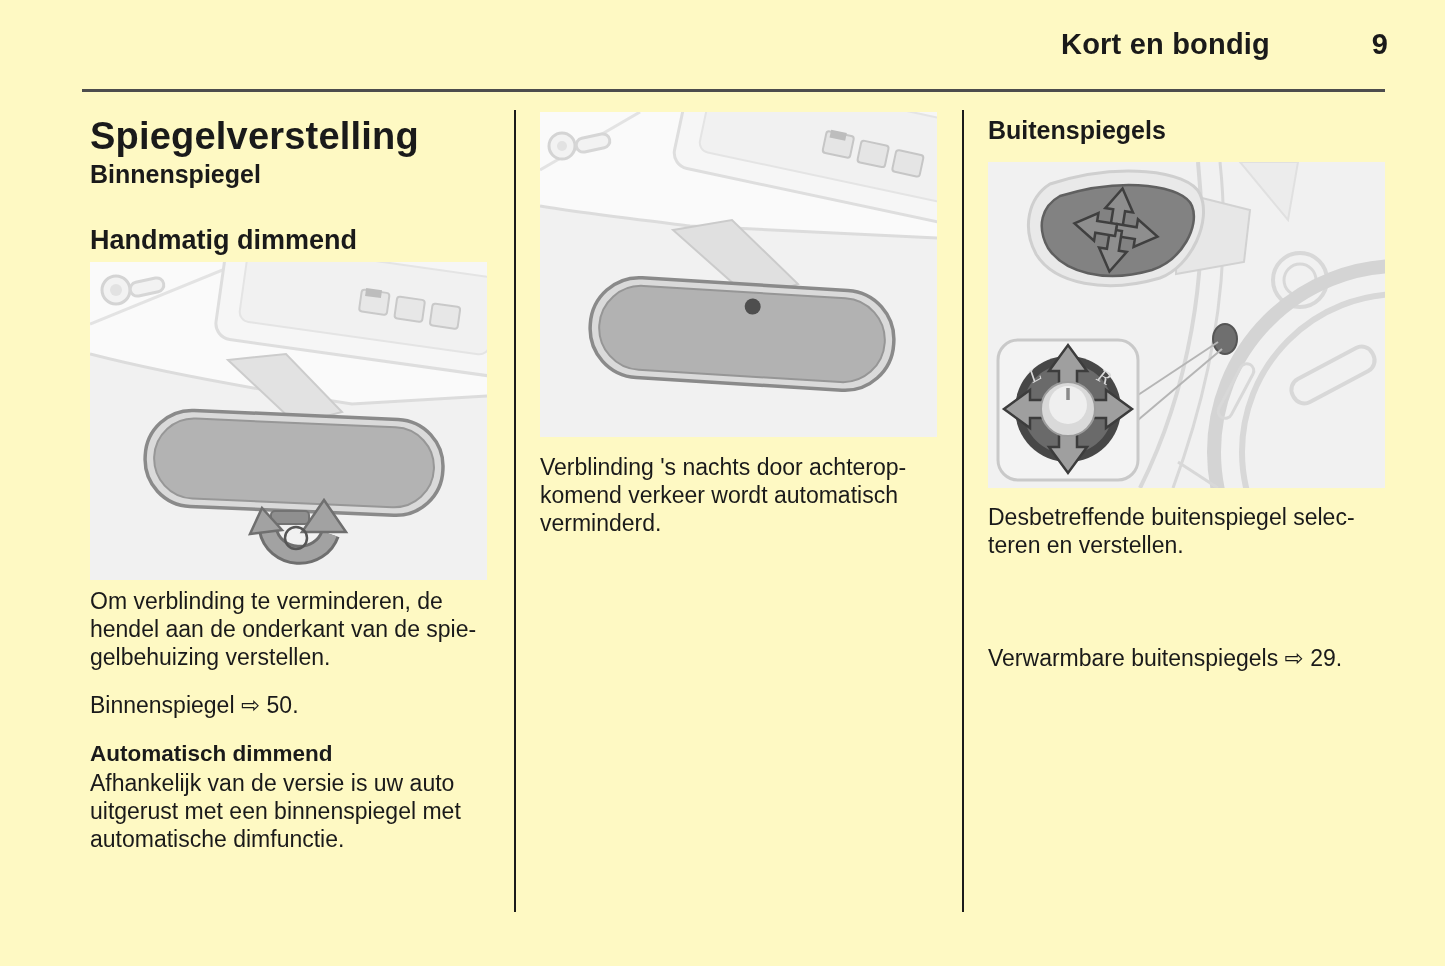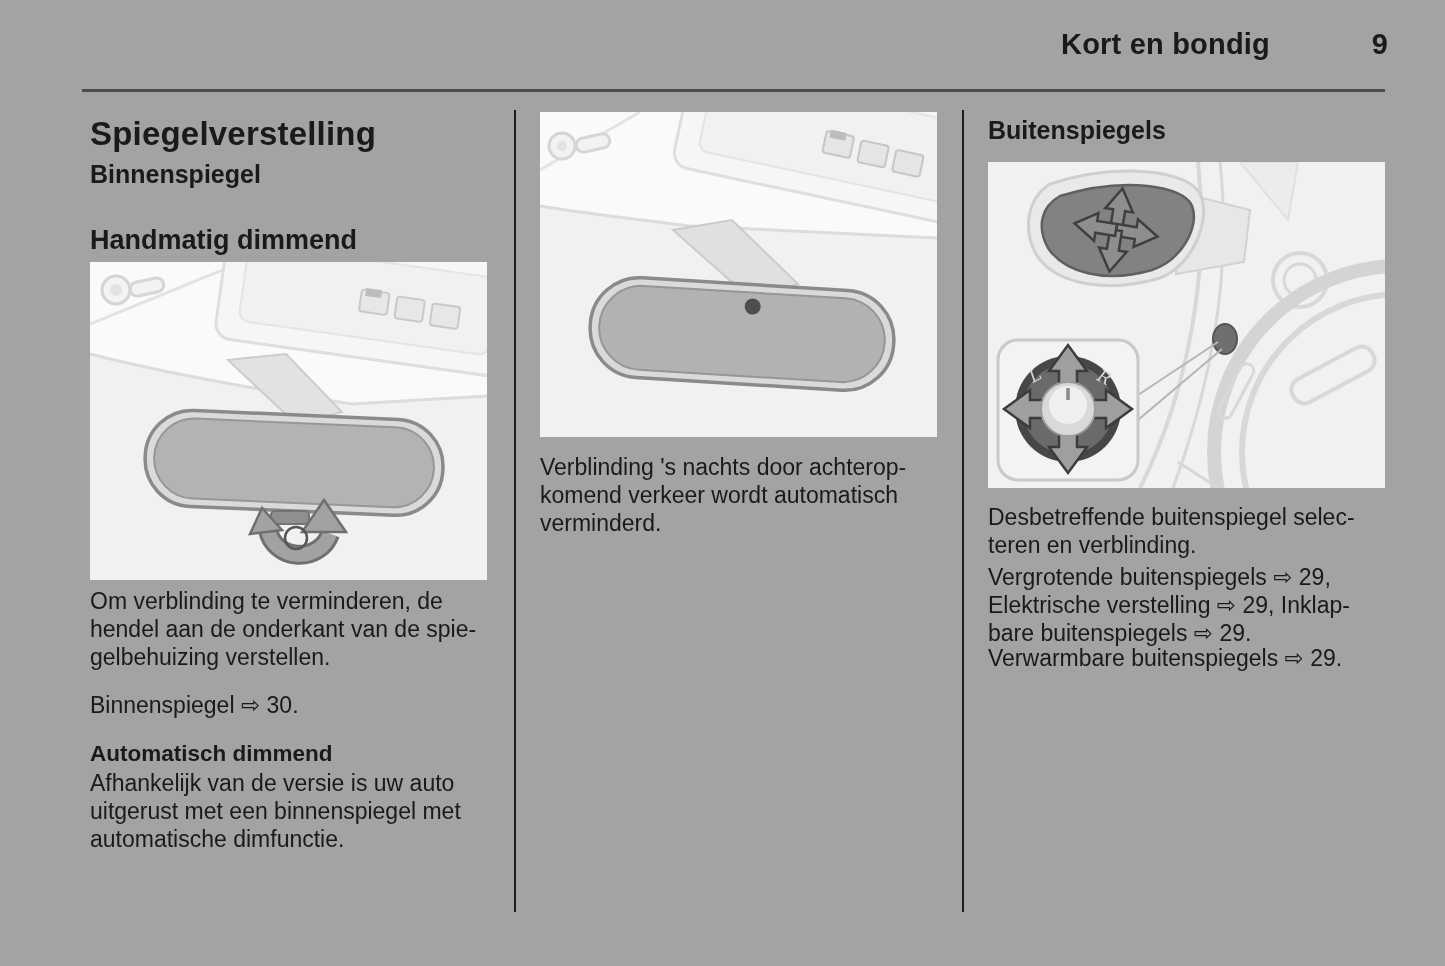--- a/index.html
+++ b/index.html
@@ -1,29 +1,29 @@
 <!DOCTYPE html>
 <html><head>
 <meta charset="utf-8">
 <style>
   html,body{margin:0;padding:0;background:#e9e9e9;}
   #page{
-    position:relative;width:1445px;height:966px;background:#a3a3a3;
+    position:relative;width:1445px;height:966px;background:#fef9c3;
     font-family:"Liberation Sans","DejaVu Sans",sans-serif;color:#1a1a1a;
     overflow:hidden;
   }
   .abs{position:absolute;}
   .lines{white-space:pre-line;}
   #section-title{top:28px;right:175px;font-size:29px;font-weight:bold;letter-spacing:0.2px;}
   #page-number{top:28px;right:57px;font-size:29px;font-weight:bold;}
   #header-rule{top:89px;left:82px;width:1303px;height:3px;background:#4d4d4d;}
   .col-sep{top:110px;width:2px;height:802px;background:#1c1c1c;}
   #sep-1{left:514px;} #sep-2{left:962px;}
 
-  .h1{font-size:33px;font-weight:bold;letter-spacing:0.2px;}
+  .h1{font-size:38px;font-weight:bold;letter-spacing:0.2px;}
   .h2{font-size:25px;font-weight:bold;}
   .h3{font-size:27px;font-weight:bold;}
   .body{font-size:23px;line-height:28px;}
 
   
   #c1-title{left:90px;top:115px;}
   #c1-subtitle{left:90px;top:160px;}
   #c1-h-manual{left:90px;top:225px;}
   #fig1{left:90px;top:262px;width:397px;height:318px;}
   #c1-body-manual{left:90px;top:587px;width:400px;}
@@ -105,21 +105,21 @@
         <polygon points="212,270 256,270 234,238" fill="#a2a2a2" stroke="#6f6f6f" stroke-width="2.5"></polygon>
         <polygon points="160,272 192,268 172,246" fill="#a2a2a2" stroke="#6f6f6f" stroke-width="2.5"></polygon>
         <circle cx="206" cy="276" r="11" fill="none" stroke="#565656" stroke-width="2.5"></circle>
       </g>
     </svg>
   </figure>
 
   <div id="c1-body-manual" class="abs body lines">Om verblinding te verminderen, de
 hendel aan de onderkant van de spie-
 gelbehuizing verstellen.</div>
-  <div id="c1-ref-manual" class="abs body">Binnenspiegel ⇨ 30.</div>
+  <div id="c1-ref-manual" class="abs body">Binnenspiegel ⇨ 50.</div>
   <div id="c1-body-auto" class="abs body lines">Afhankelijk van de versie is uw auto
 uitgerust met een binnenspiegel met
 automatische dimfunctie.</div>
   <div id="c1-h-auto" class="abs">Automatisch dimmend</div>
 
   <figure id="fig2" class="abs">
     <svg width="397" height="325" viewBox="0 0 397 325">
       <rect x="0" y="0" width="397" height="325" fill="#f1f1f1"></rect>
       <g>
         <path d="M0,0 H397 V126 L150,114 C85,106 35,100 0,94 Z" fill="#fafafa"></path>
@@ -209,19 +209,16 @@
         <text x="42" y="222" transform="rotate(-30 42 216)" class="ctl-letter">L</text>
         <text x="110" y="220" transform="rotate(28 114 214)" class="ctl-letter">R</text>
         <circle cx="80" cy="247" r="27" fill="#d9d9d9" stroke="#9c9c9c" stroke-width="2"></circle>
         <circle cx="80" cy="243" r="19" fill="#efefef"></circle>
         <line x1="80" y1="226" x2="80" y2="238" stroke="#8a8a8a" stroke-width="3.5"></line>
       </g>
     </svg>
   </figure>
 
   <div id="c3-body-select" class="abs body lines">Desbetreffende buitenspiegel selec-
-teren en verblinding.</div>
-  <div id="c3-body-refs" class="abs body lines">Vergrotende buitenspiegels ⇨ 29,
-Elektrische verstelling ⇨ 29, Inklap-
-bare buitenspiegels ⇨ 29.</div>
+teren en verstellen.</div>
   <div id="c3-body-heated" class="abs body">Verwarmbare buitenspiegels ⇨ 29.</div>
 
 </div>
 
 </body></html>

